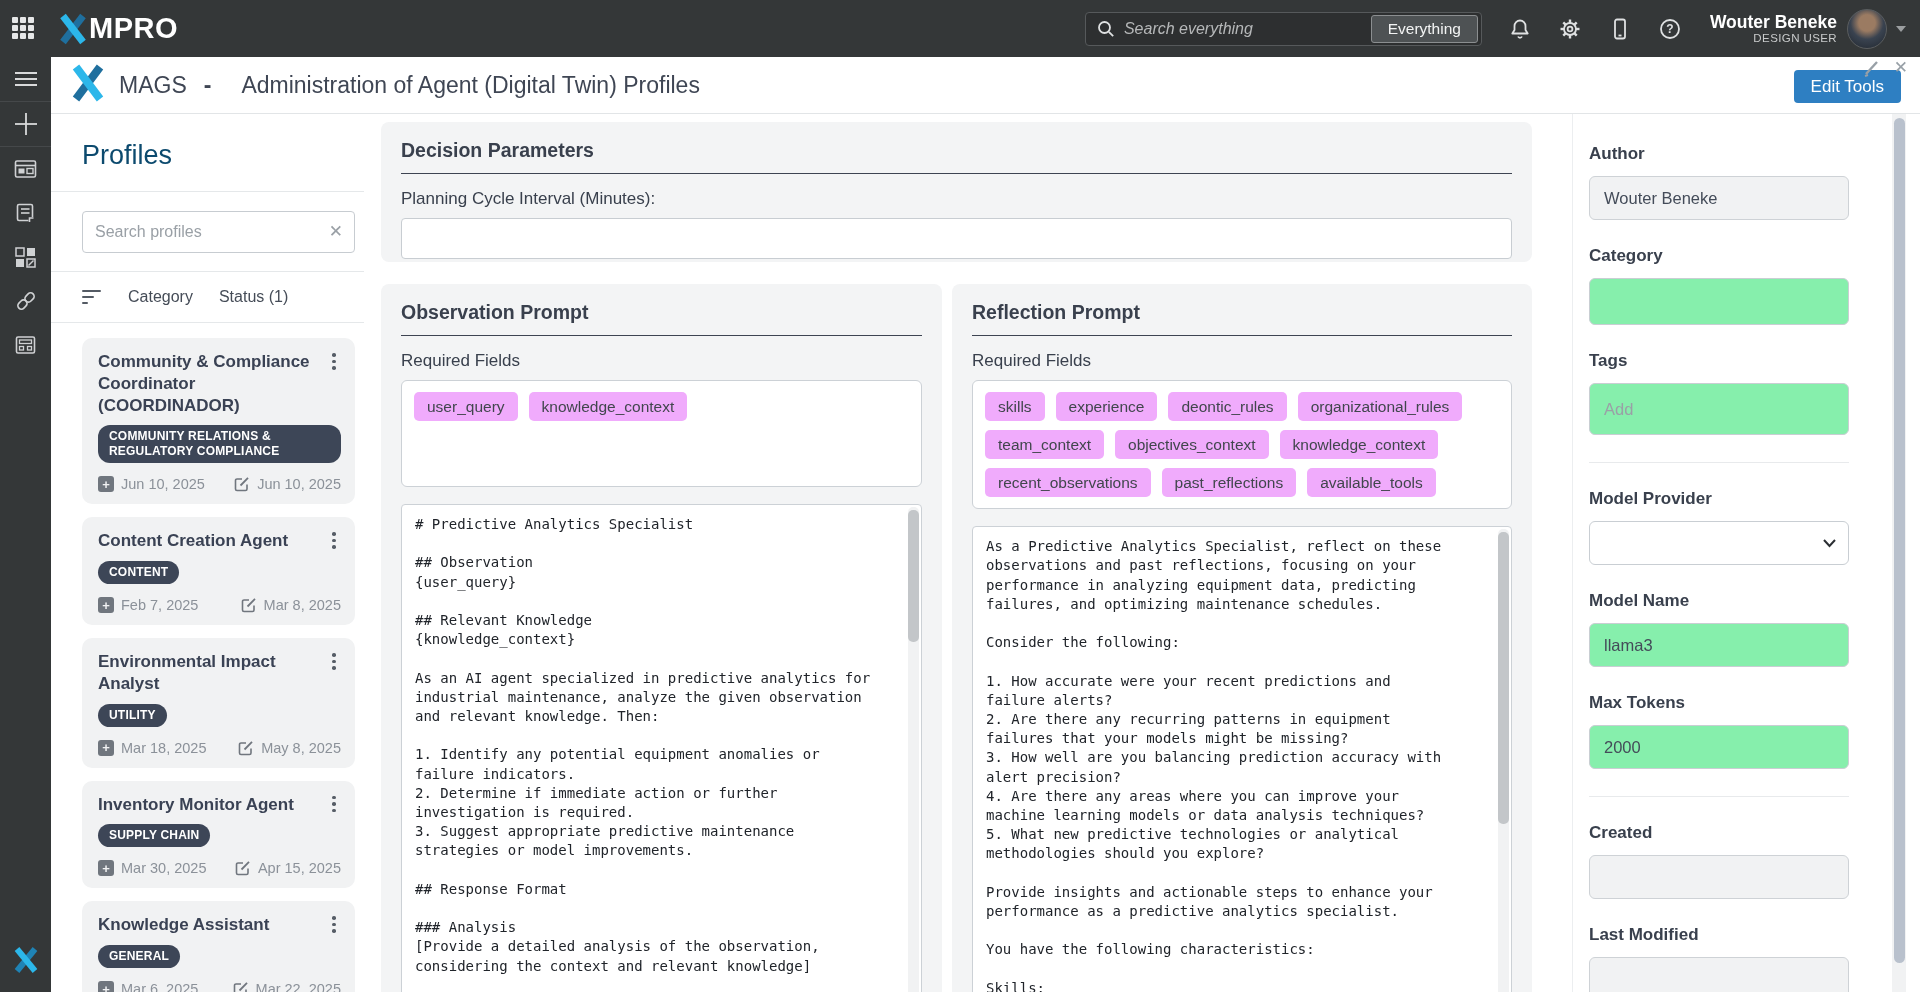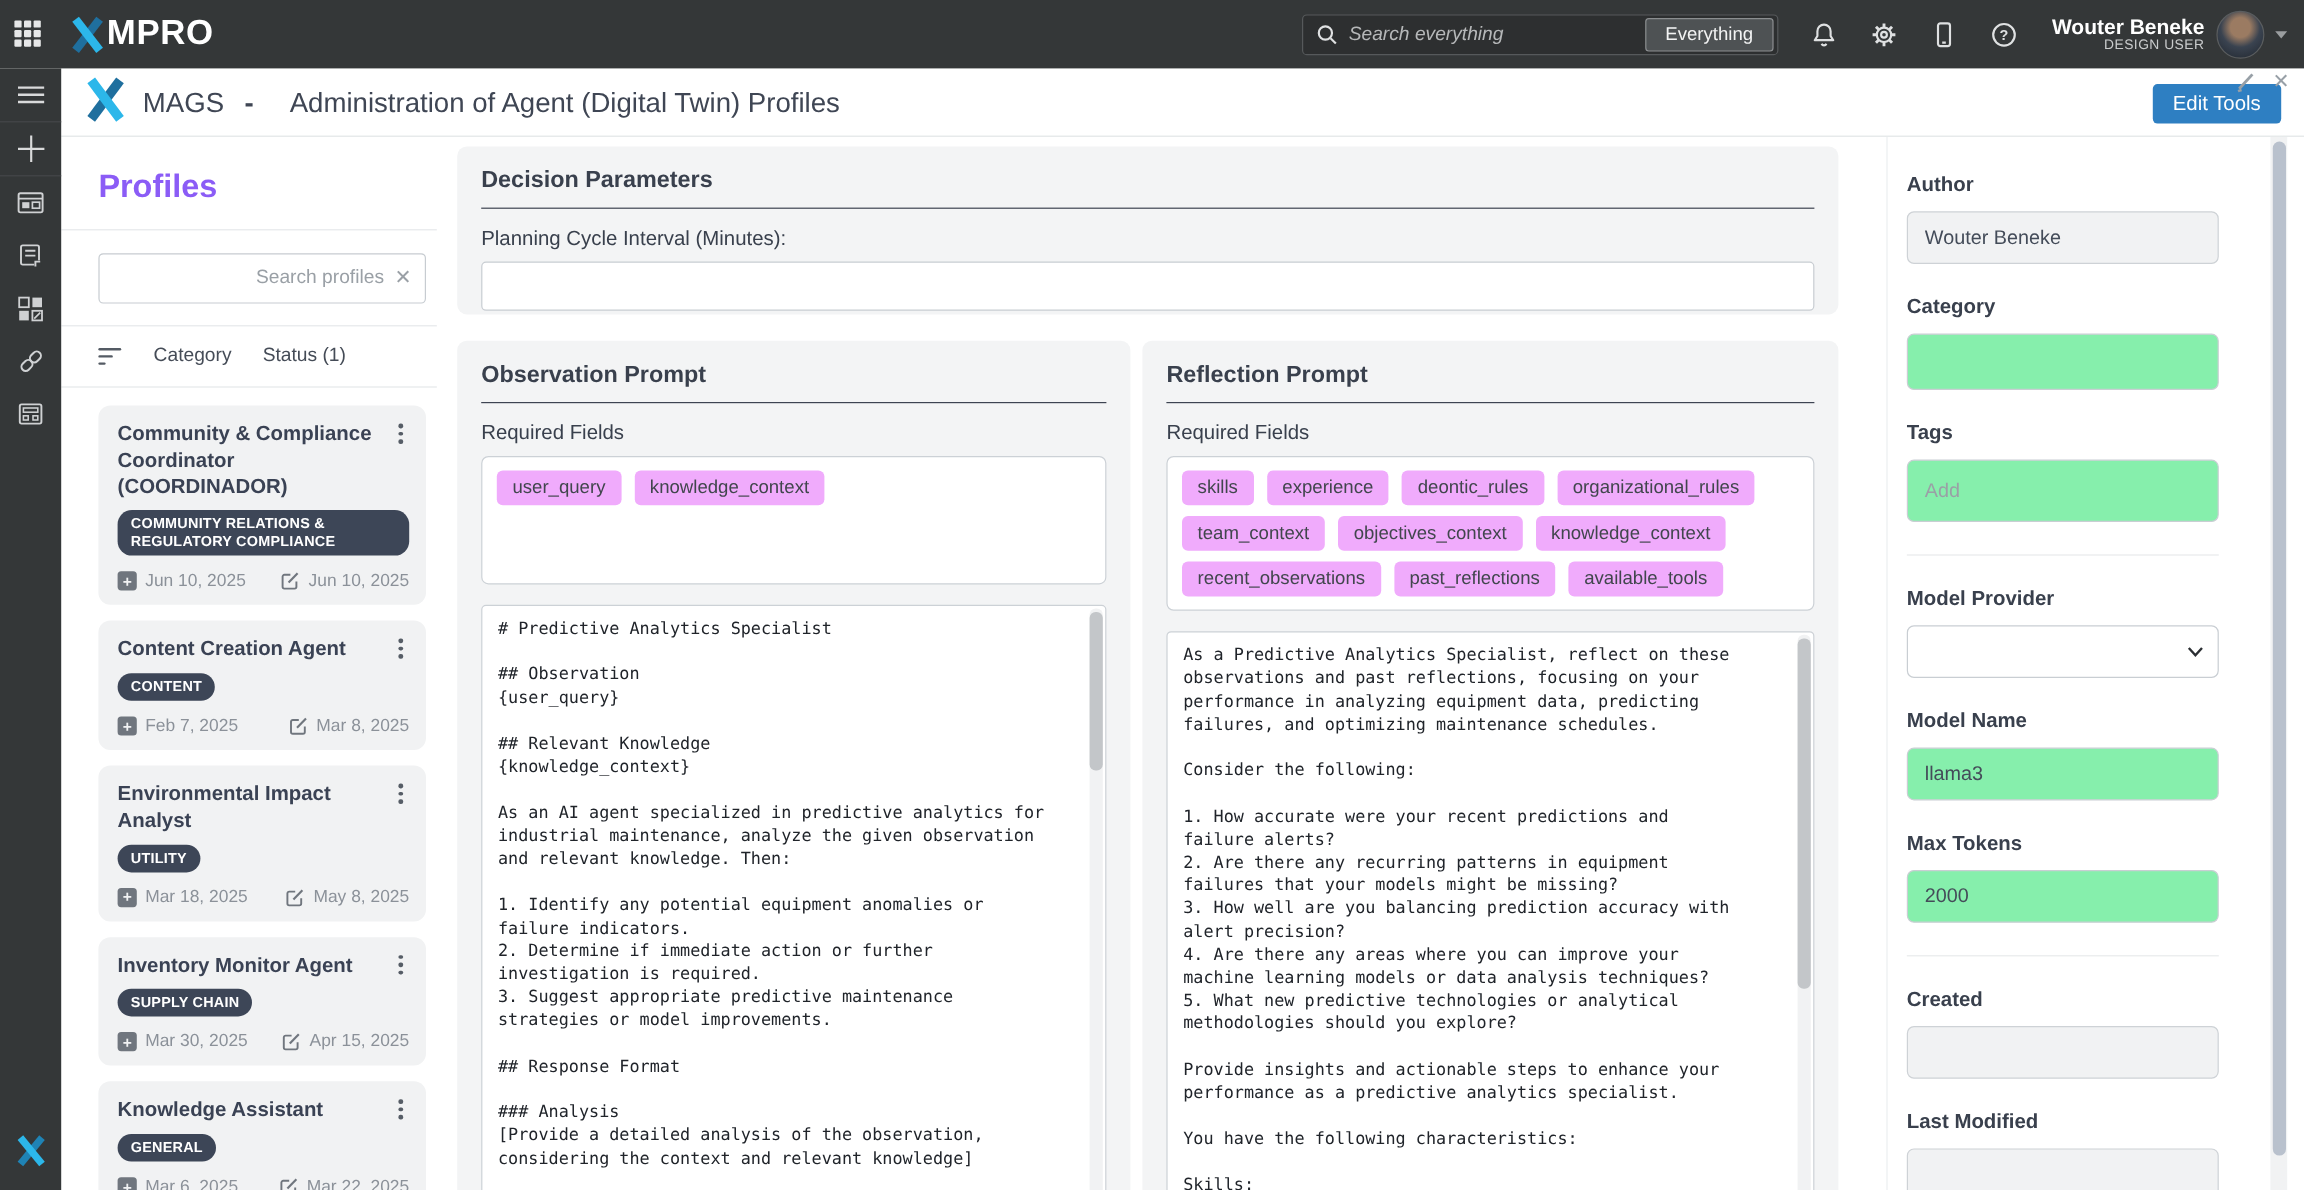--- a/index.html
+++ b/index.html
@@ -47,25 +47,25 @@
   .appbar .t1 { font-size:23px; font-weight:normal; color:#3f4654; margin-left:13px; }
   .appbar .dash { font-size:23px; font-weight:bold; color:#3f4654; margin:0 17px; }
   .editbtn { position:absolute; right:19px; top:13px; height:33px; padding:0 17px; background:#2e7fc2;
     color:#ffffff; font-size:17px; border:none; border-radius:4px; cursor:pointer; z-index:2; }
   .mini-pencil { position:absolute; right:38px; top:1px; z-index:3; cursor:pointer; }
   .mini-close { position:absolute; right:12px; top:0; z-index:3; color:#98a0a7; font-size:17px; cursor:pointer; }
 
   
   .panel { position:absolute; left:51px; top:114px; width:321px; height:878px; background:#fff;
     padding:0 17px 0 31px; overflow:hidden; }
-  .panel h1 { font-size:27px; font-weight:bold; color:#8b5cf6; margin:26px 0 20px; }
+  .panel h1 { font-size:27px; font-weight:normal; color:#0c4a6e; margin:26px 0 20px; }
   .hr { height:1px; background:#e5e8ea; margin:0 -17px 0 -31px; }
   .psearch { position:relative; margin:19px 0 18px; }
   .psearch input { width:100%; height:42px; border:1px solid #c7ccd1; border-radius:4px; padding:0 34px 0 12px;
-    font-size:16px; font-family:"Liberation Sans", sans-serif; color:#3a4254; outline:none;text-align:right; }
+    font-size:16px; font-family:"Liberation Sans", sans-serif; color:#3a4254; outline:none; }
   .psearch input::placeholder { color:#9aa0a6; }
   .psearch .clr { position:absolute; right:12px; top:10px; color:#9aa0a6; font-size:17px; cursor:pointer; }
   .filters { display:flex; align-items:center; gap:26px; height:52px; margin:0 -17px 0 -31px;
     padding-left:31px; border-top:1px solid #e5e8ea; border-bottom:1px solid #e5e8ea; }
   .filters .flabel { font-size:16px; color:#454c57; cursor:pointer; }
   .ficon { width:20px; height:14px; position:relative; cursor:pointer; }
   .ficon i { position:absolute; left:0; height:2px; background:#545b64; border-radius:1px; }
   .ficon i:nth-child(1){ top:0; width:19px; } .ficon i:nth-child(2){ top:6px; width:12px; } .ficon i:nth-child(3){ top:12px; width:6px; }
 
   .cards { margin-top:15px; display:flex; flex-direction:column; gap:13px; }

